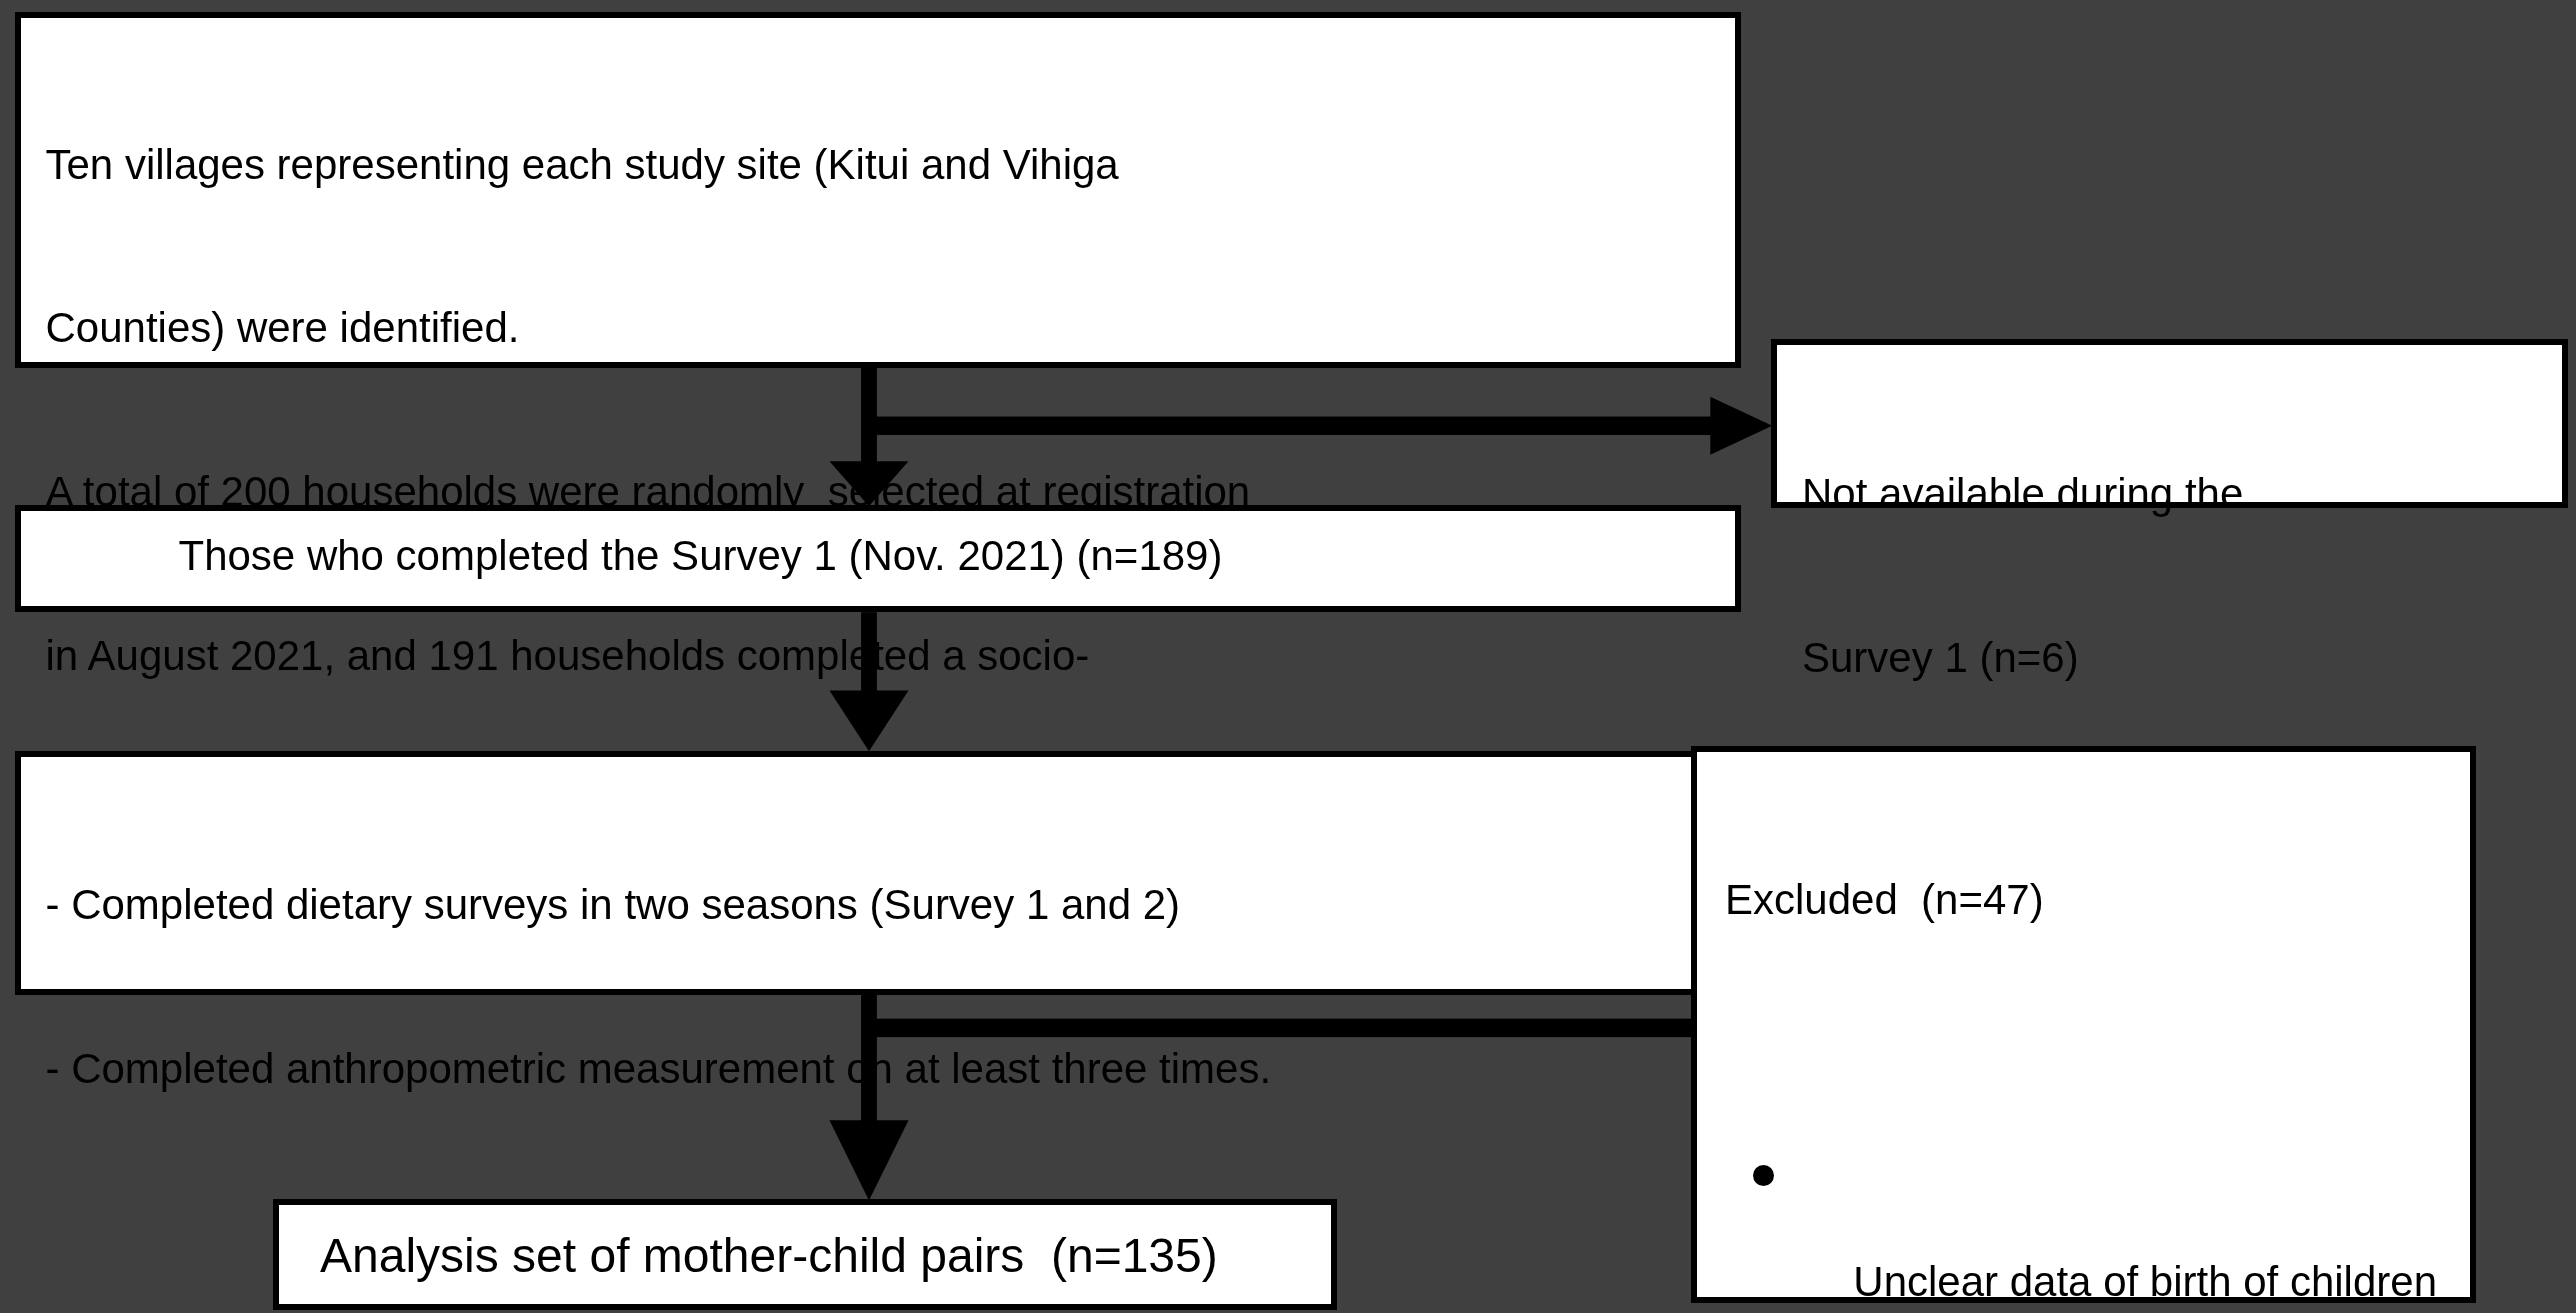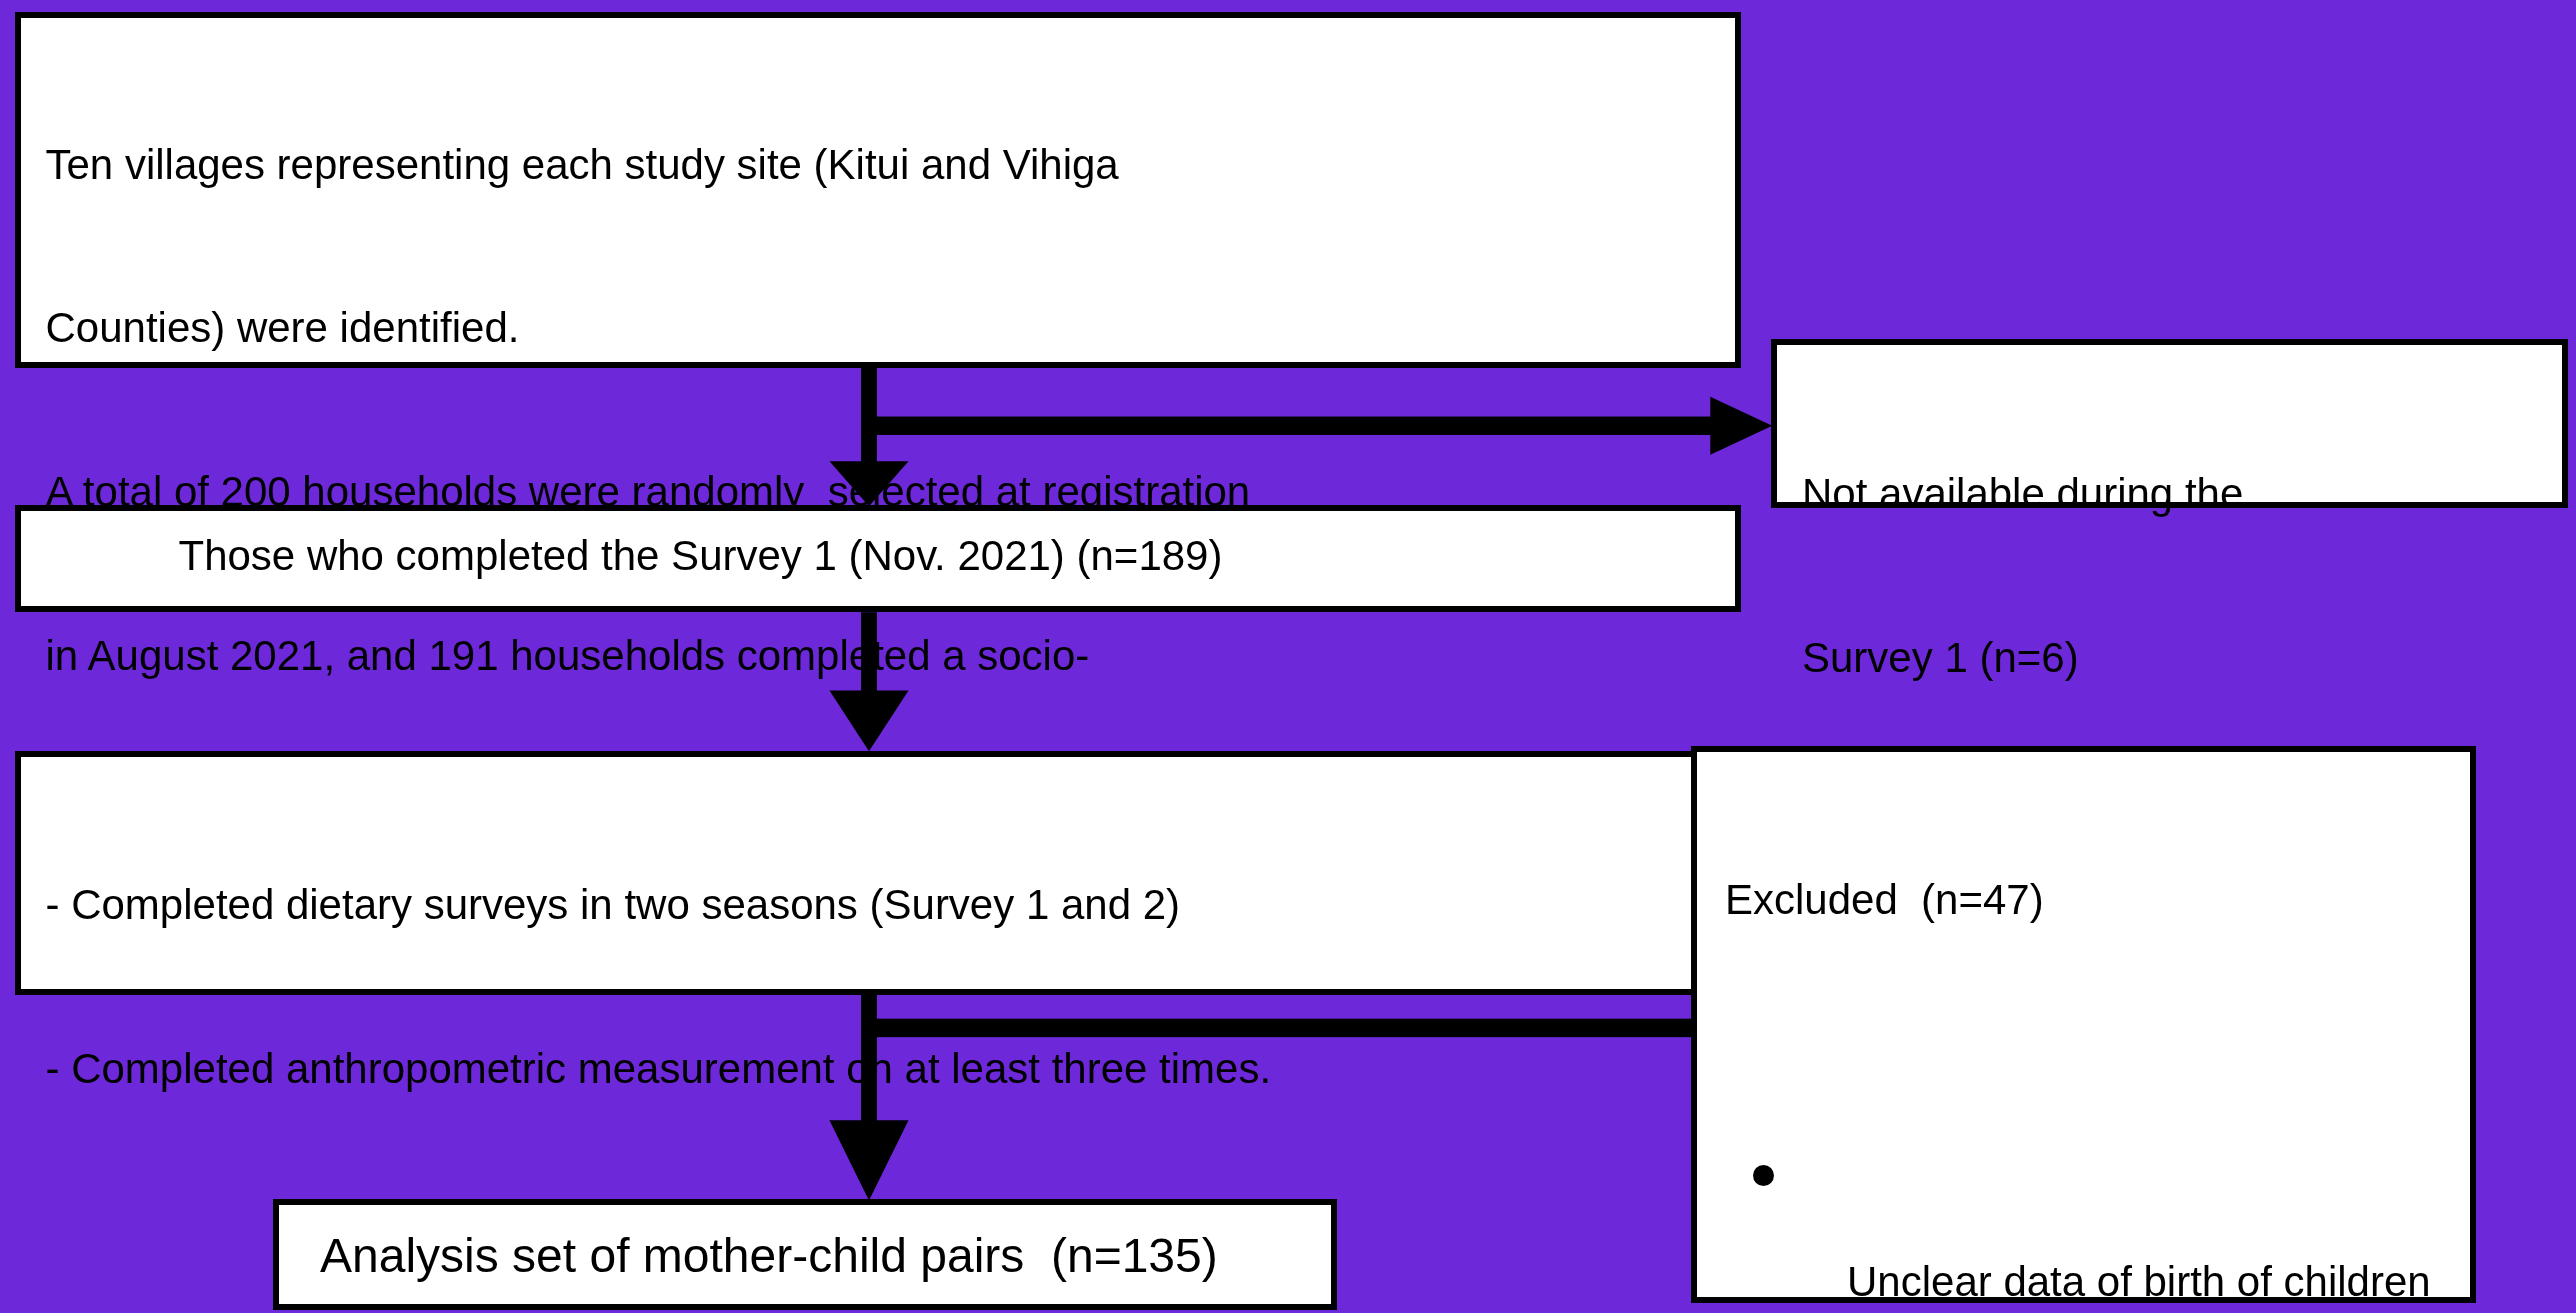--- a/index.html
+++ b/index.html
@@ -4,21 +4,21 @@
 <style>
   html, body {
     margin: 0;
     padding: 0;
     background: #ffffff;
   }
   #canvas {
     position: relative;
     width: 2576px;
     height: 1314px;
-    background: #6d28d9;
+    background: #404040;
     font-family: "Liberation Sans", sans-serif;
     color: #000000;
     overflow: hidden;
   }
   .box {
     position: absolute;
     box-sizing: border-box;
     border: 6px solid #000000;
     background: #ffffff;
   }
@@ -53,20 +53,21 @@
     margin: 0;
     padding: 0;
     list-style: none;
   }
   .bullet-item {
     position: relative;
     padding-left: 122px;
     line-height: 1.30;
     font-size: 42px;
     white-space: pre-line;
+    text-align: right;
   }
   .bullet-dot {
     position: absolute;
     left: 28px;
     top: 18.4px;
     width: 21px;
     height: 21px;
     border-radius: 50%;
     background: #000000;
   }

